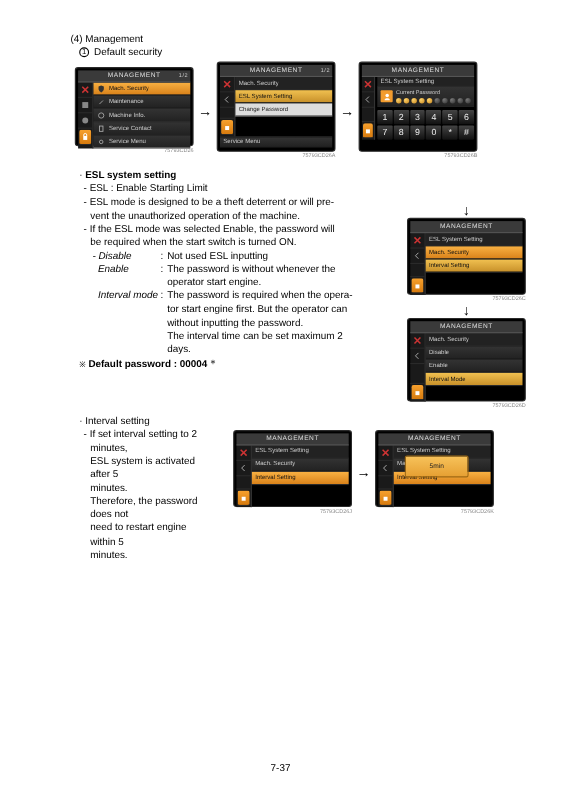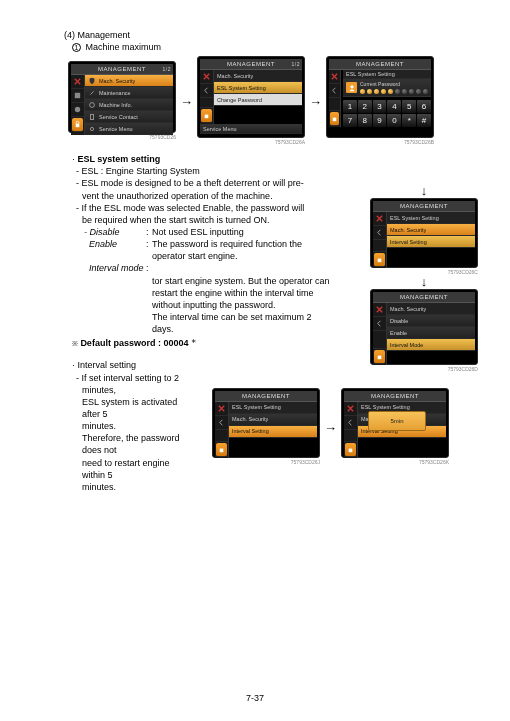--- a/index.html
+++ b/index.html
@@ -87,42 +87,42 @@
   .defline .term { width: 62px; flex-shrink:0;font-style:italic;}
   .defline .sep { width: 6px; flex-shrink:0;}
   .defline .desc { flex:1; }
   .note { padding-left: 8px; font-size: 9px; margin-top: 2px;}
   .note .star { font-family: monospace; }
   .sec2 { margin-top: 10px; }
 
   .right-stack { position:absolute; right: 32px; }
   
   .interval-flow { display:flex; align-items:center; margin-top:6px;}
-  .interval-text { width: 148px; padding-right:20px; }
+  .interval-text { width: 148px; padding-right:20px;margin-top:28px; }
 
   .popup {
     position:absolute; left:26px; top:22px; width:58px; height:20px;
     background:linear-gradient(#f7c25a,#e6a033);
     border:1px solid #9e6a14; border-radius:2px;
     display:flex;align-items:center;justify-content:center;
     font-size:6px;color:#222;
   }
 
   .page-num { position:absolute; bottom: 18px; left: 0; right: 0; text-align:center; font-size: 9px; }
 </style>
 </head>
 <body>
 
 <div class="heading">
   <span>(4)</span>
   <span>Management</span>
 </div>
 <div class="subheading">
   <span class="circ">1</span>
-  <span>Machine maximum</span>
+  <span>Default security</span>
 </div>
 
 <div class="row-group" style="margin-left:4px;">
 
   <div class="col">
     <div class="screen" style="height:72px;">
       <div class="screen-title"><span>MANAGEMENT</span><span class="page">1/2</span></div>
       <div class="screen-body">
         <div class="leftbar">
           <div class="lb-icon">
@@ -391,54 +391,54 @@
           <div style="height:14px;"></div>
         </div>
       </div>
     </div>
     <div class="imgcode" style="width:108px;">75793CD26D</div>
   </div>
 </div>
 
 <div class="text-block" style="margin-top:8px; width:280px;">
   <div class="bullet1">· <b>ESL system setting</b></div>
-  <div class="bullet2">- <span>ESL : Engine Starting System</span></div>
+  <div class="bullet2">- <span>ESL : Enable Starting Limit</span></div>
   <div class="bullet2">- <span>ESL mode is designed to be a theft deterrent or will pre-</span></div>
   <div style="padding-left:18px;"><span>vent the unauthorized operation of the machine.</span></div>
   <div class="bullet2">- <span>If the ESL mode was selected Enable, the password will</span></div>
   <div style="padding-left:18px;"><span>be required when the start switch is turned ON.</span></div>
 
   <div class="defline">
       <span class="term">- <span>Disable</span></span>
       <span class="sep">:</span>
       <span class="desc">Not used ESL inputting</span>
     </div>
   <div class="defline">
       <span class="term">&nbsp;&nbsp;<span>Enable</span></span>
       <span class="sep">:</span>
-      <span class="desc">The password is required function the</span>
+      <span class="desc">The password is without whenever the</span>
     </div>
   <div class="defline">
       <span class="term"></span>
       <span class="sep"></span>
       <span class="desc">operator start engine.</span>
     </div>
   <div class="defline">
       <span class="term">&nbsp;&nbsp;<span>Interval mode</span></span>
       <span class="sep">:</span>
+      <span class="desc">The password is required when the opera-</span>
     </div>
   <div class="defline">
       <span class="term"></span>
       <span class="sep"></span>
-      <span class="desc">tor start engine system. But the operator can</span>
+      <span class="desc">tor start engine first. But the operator can</span>
     </div>
   <div class="defline">
       <span class="term"></span>
       <span class="sep"></span>
-      <span class="desc">restart the engine within the interval time</span>
     </div>
   <div class="defline">
       <span class="term"></span>
       <span class="sep"></span>
       <span class="desc">without inputting the password.</span>
     </div>
   <div class="defline">
       <span class="term"></span>
       <span class="sep"></span>
       <span class="desc">The interval time can be set maximum 2</span>

